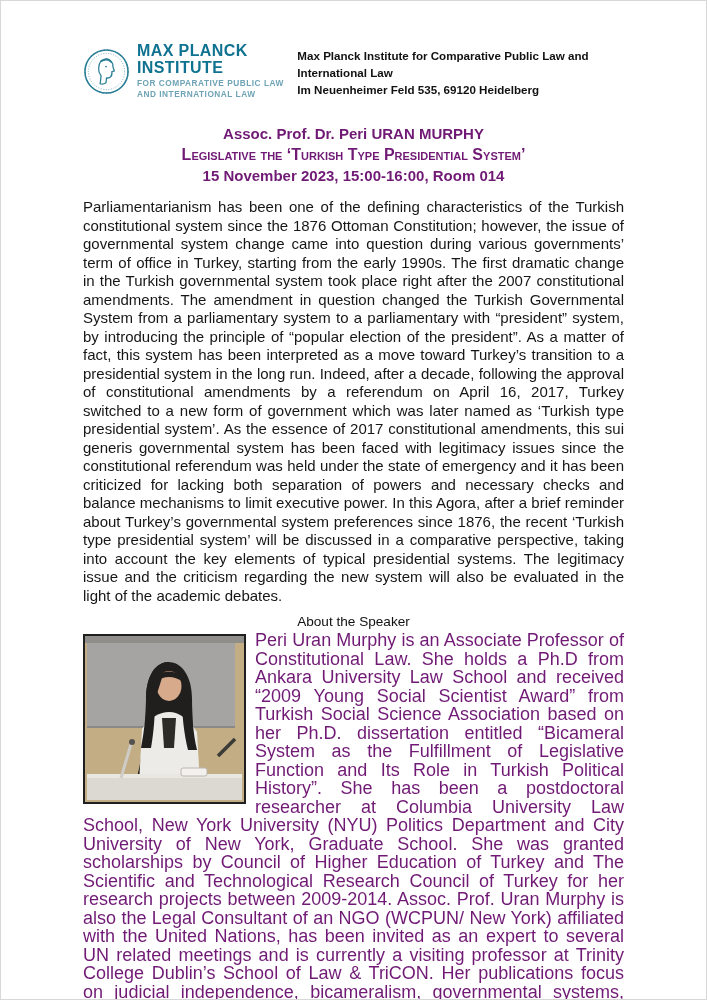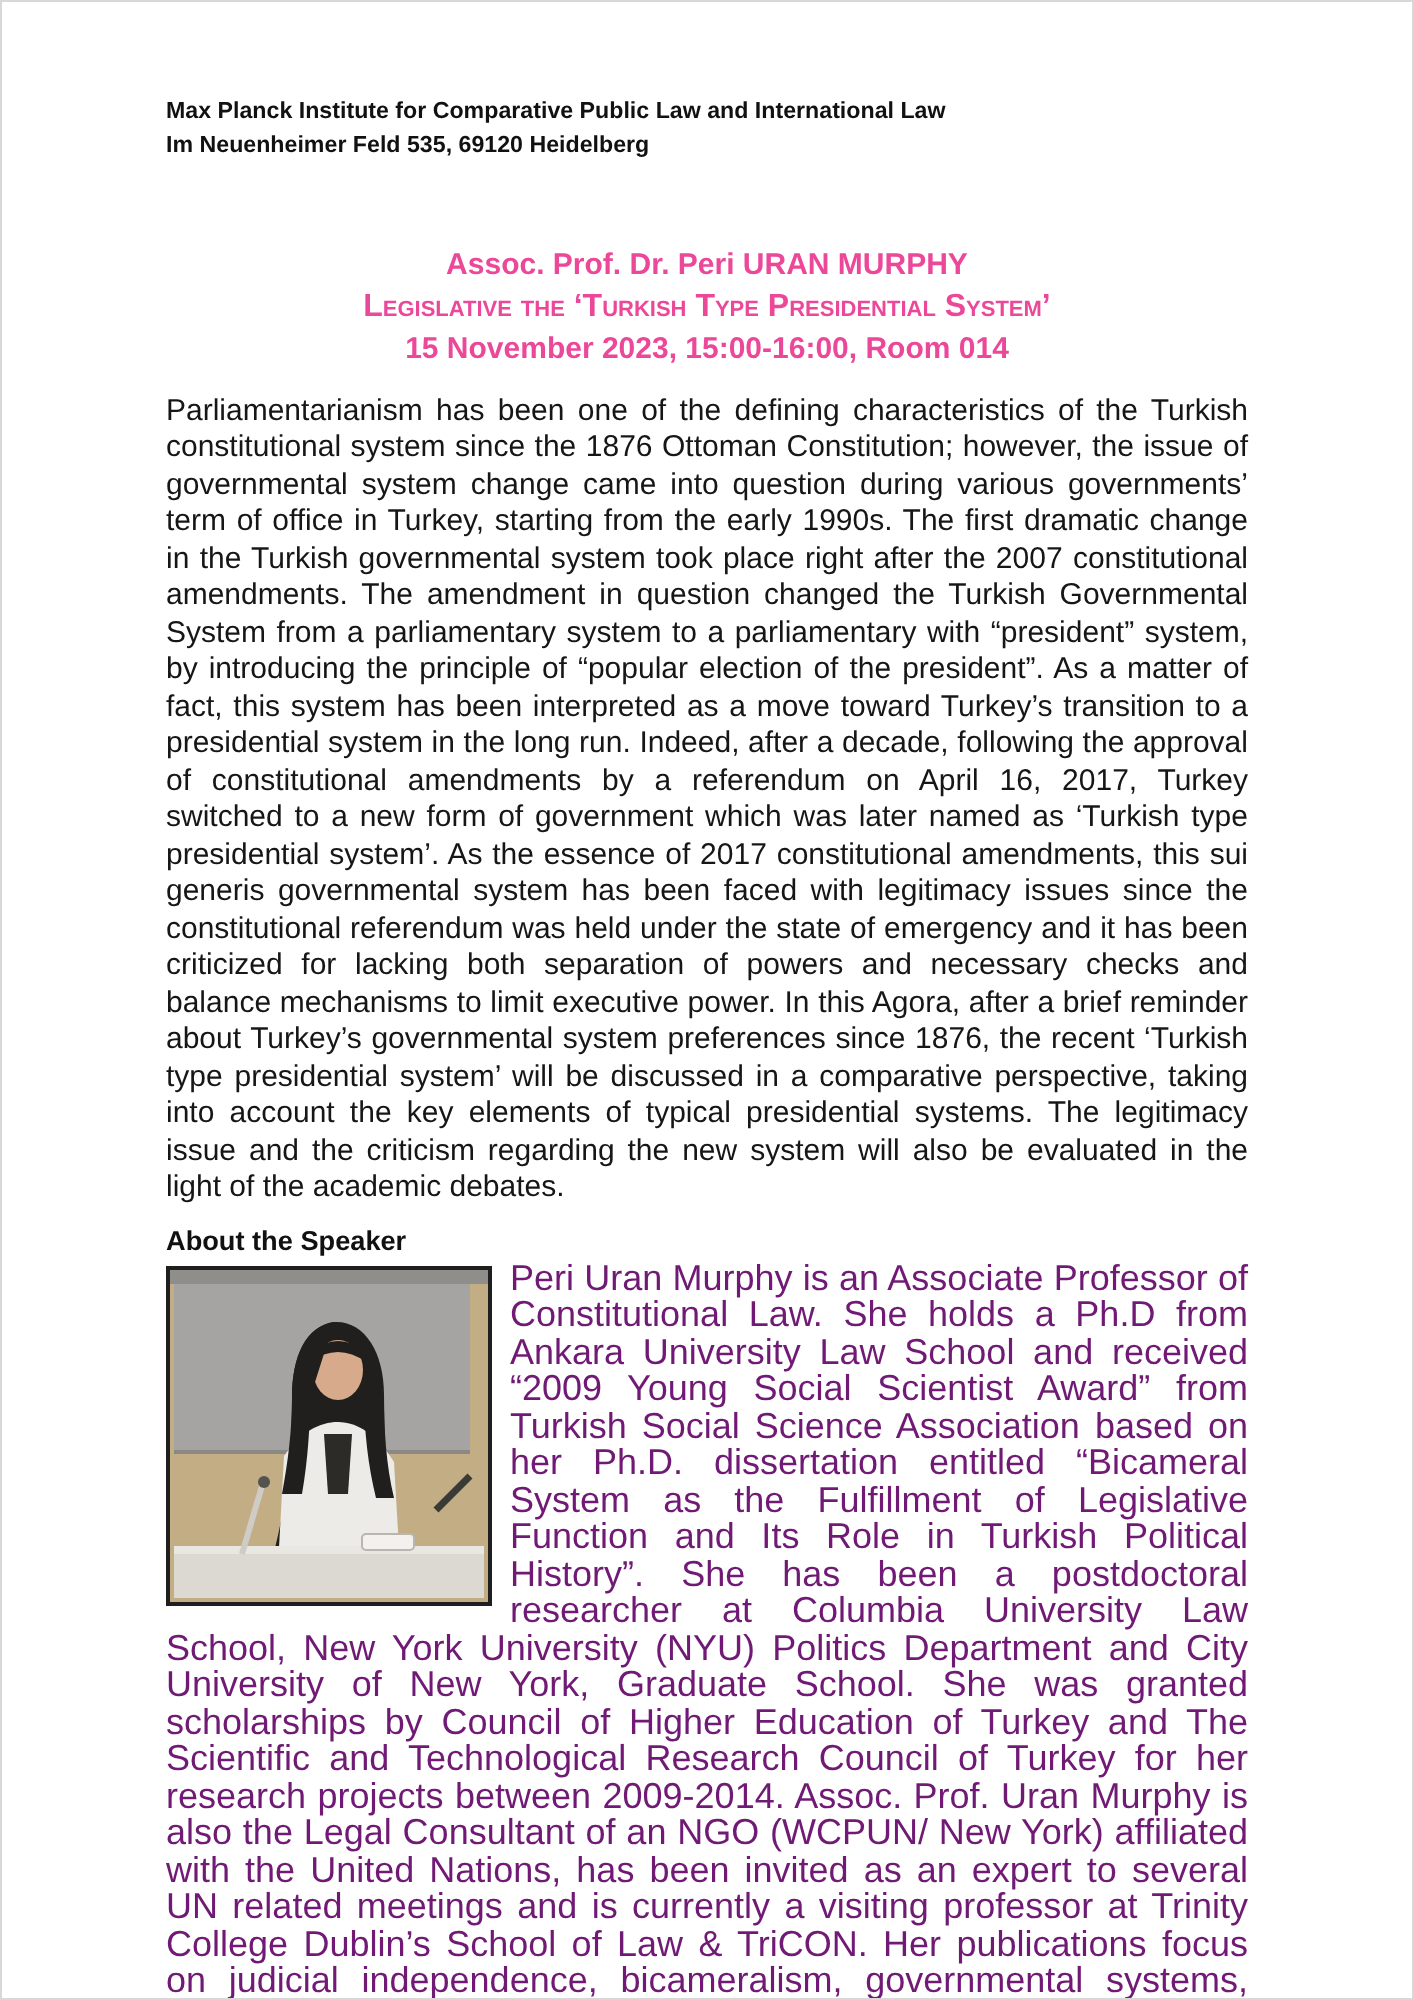--- a/index.html
+++ b/index.html
@@ -26,50 +26,67 @@
     font-size: 8.3px; font-weight: bold; letter-spacing: 0.5px;
     color: #6ea3b5; line-height: 1.25; margin-top: 1px;
   }
   .logo-sub:first-of-type { margin-top: 4px; }
   .address {
     text-align: left; font-size: 11.6px; font-weight: bold;
     line-height: 1.45; color: #111; padding-top: 5px;
   }
   
   .title-block {
-    margin-top: 40px; text-align: center; font-weight: bold;
-    font-size: 15px; line-height: 21px; color: #ec4899;
+    margin-top: 24px; text-align: center; font-weight: bold;
+    font-size: 15px; line-height: 21px; color: #701a75;
   }
   .title-block .smallcaps { font-variant: small-caps; font-size: 16px; }
   
   .abstract {
     margin: 12px 0 0 0; font-size: 15px; line-height: 18.5px;
     text-align: justify; color: #161616;
   }
   .about-heading {
-    margin: 9px 0 2px 0; font-size: 13.6px; font-weight: bold; color: #111;
+    margin: 9px 0 2px 0; font-size: 13.6px; font-weight: normal; color: #111; text-align: center;
   }
   .bio { font-size: 18px; line-height: 18.5px; text-align: justify; color: #701a75; }
   .photo {
     float: left; width: 163px; height: 170px; box-sizing: border-box;
     border: 2px solid #1f1f1f; margin: 3px 9px 2px 0; background: #c2ad85;
   }
   .photo svg { display: block; width: 100%; height: 100%; }
   
   .footer {
     margin-top: 8px; text-align: center; font-weight: bold;
     font-size: 13.8px; line-height: 20px; color: #111;
   }
 </style>
 </head>
 <body>
 
 <div class="page">
 
   <header class="header">
+    <div class="logo-group">
+      <span class="seal">
+        <svg viewBox="0 0 48 48" aria-hidden="true">
+          <circle cx="24" cy="24" r="22" fill="none" stroke="#2a7f96" stroke-width="1.6"></circle>
+          <circle cx="24" cy="24" r="22" fill="none" stroke="#2a7f96" stroke-width="1" stroke-dasharray="1.5 2.2"></circle>
+          <circle cx="24" cy="24" r="18.5" fill="none" stroke="#5f9cb0" stroke-width="0.8" stroke-dasharray="1 1.6"></circle>
+          <path d="M18,14 q6,-5 10,-1 q3,2.5 2.5,6 l1.5,4.5 -2.5,0.5 q0.5,4 -1.5,5.5 q-2,1.5 -4,1 l-0.5,5 q-3,2 -6,1 l1,-8 q-3,-4 -2.5,-8 q0.3,-4.5 2,-6.5 Z" fill="none" stroke="#2a7f96" stroke-width="1.3" stroke-linejoin="round"></path>
+          <path d="M18,13.5 q7,-4 11,1" fill="none" stroke="#2a7f96" stroke-width="1.8"></path>
+          <circle cx="23.5" cy="19" r="0.9" fill="#2a7f96"></circle>
+        </svg>
+      </span>
+      <div class="logo-text">
+        <div class="logo-title">MAX PLANCK INSTITUTE</div>
+        <div class="logo-sub">FOR COMPARATIVE PUBLIC LAW</div>
+        <div class="logo-sub">AND INTERNATIONAL LAW</div>
+      </div>
+    </div>
     <div class="address">
       <div>Max Planck Institute for Comparative Public Law and International Law</div>
       <div>Im Neuenheimer Feld 535, 69120 Heidelberg</div>
     </div>
   </header>
 
   <section class="title-block">
     <div>Assoc. Prof. Dr. Peri URAN MURPHY</div>
     <div class="smallcaps">Legislative the ‘Turkish Type Presidential System’</div>
     <div>15 November 2023, 15:00-16:00, Room 014</div>

